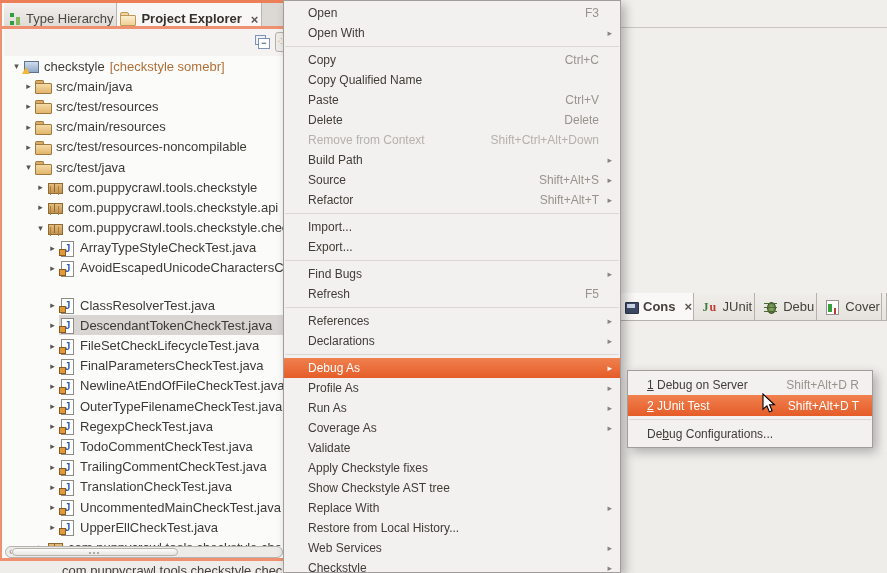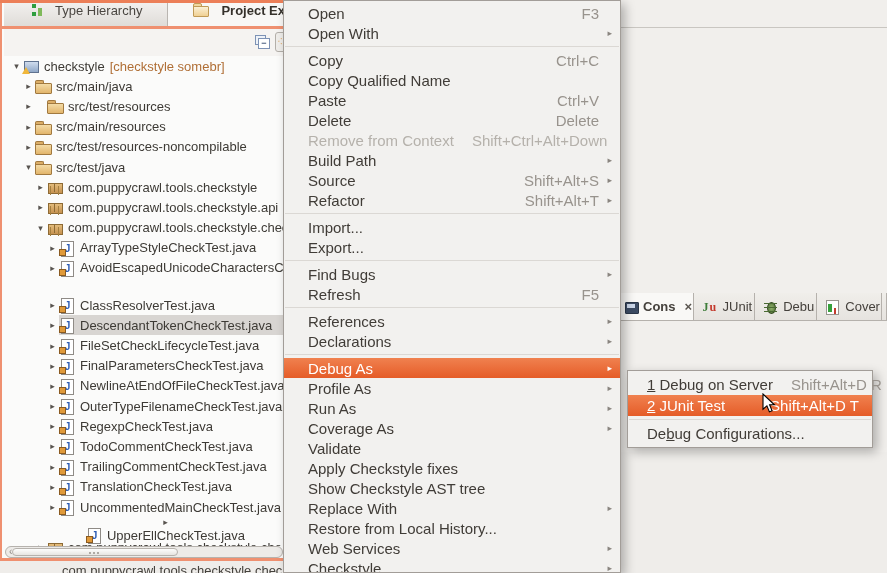--- a/index.html
+++ b/index.html
@@ -4,21 +4,21 @@
 <style>
   *{box-sizing:border-box;margin:0;padding:0}
   html,body{width:887px;height:573px}
   body{position:relative;overflow:hidden;background:#efedea;font-family:"Liberation Sans",sans-serif;cursor:default}
 
   
   .panel{position:absolute;left:0;top:0;width:285px;height:561px;background:#fbfbfa;
          border-left:2px solid #ef9070;border-right:2px solid #ef9070;border-bottom:3px solid #ef9070}
   .panel-topstrip{position:absolute;left:0;top:0;width:285px;height:3px;background:#ec7f58;z-index:2}
   .etabs{position:absolute;left:2px;top:3px;width:281px;height:23px;display:flex;background:#dcd9d5}
-  .etab{display:flex;align-items:flex-start;gap:12px;padding:0 25px;font-size:13px;color:#4a4641;
+  .etab{display:flex;align-items:flex-end;gap:5px;padding:0 3px;font-size:13px;color:#4a4641;
         background:linear-gradient(#f2f0ee,#dfdcd8);border-right:1px solid #b9b5b0;white-space:nowrap}
   .etab.active{background:#f8f7f5;font-weight:bold;color:#35312b}
   .tab-underline{position:absolute;left:0;top:26px;width:285px;height:3px;background:#ef9070;z-index:2}
   .etoolbar{position:absolute;left:2px;top:29px;width:281px;height:27px;background:#f5f3f1;
             display:flex;justify-content:flex-end;align-items:center;gap:7px;padding-right:14px}
   .viewmenu-partial{position:absolute;left:273px;top:32px;width:12px;height:20px;border:1px solid #b3afa9;
             border-radius:3px 0 0 3px;background:#efedea}
   .viewmenu-partial::before{content:"⁘";position:absolute;left:2px;top:2px;font-size:8px;color:#d98b2e}
 
   
@@ -100,21 +100,21 @@
   .btabs{position:absolute;left:0;top:293px;width:266px;height:28px;display:flex;align-items:stretch;
          border-bottom:1px solid #b5b1ac;background:#ebe9e5}
   .btab{display:flex;align-items:center;gap:5px;padding:0 8px;font-size:13px;color:#45413c;
         border-right:1px solid #b5b1ac;background:linear-gradient(#f0eeea,#e6e3df);white-space:nowrap;overflow:hidden}
   .btab.active{background:#f9f8f6;font-weight:bold}
   .btab.partial{width:5px;padding:0}
 
   
   .cmenu{position:absolute;left:283px;top:0;width:338px;height:573px;background:#f2f1ef;
          border:1px solid #a29d98;padding-top:2px;box-shadow:4px 4px 10px rgba(0,0,0,.28);z-index:5;overflow:hidden}
-  .mi{height:20px;display:flex;align-items:center;padding:0 8px 0 24px;font-size:15px;color:#403c37;white-space:nowrap}
+  .mi{height:20px;display:flex;align-items:center;padding:0 8px 0 24px;font-size:12px;color:#403c37;white-space:nowrap}
   .mlbl{white-space:pre}
   .msc{margin-left:auto;color:#98938d;padding-left:18px}
   .mar{width:13px;text-align:right;color:#8a8580;font-size:9px}
   .mar.has::before{content:"▸"}
   .mi.hl{background:linear-gradient(#f0814f,#e55c28);color:#fff}
   .mi.hl .msc,.mi.hl .mar{color:#fff}
   .mi.dis,.mi.dis .msc{color:#b5b1ab}
   .msep{height:1px;background:#dbd8d4;margin:3px 1px}
   .smenu{position:absolute;left:627px;top:370px;width:246px;background:#f2f1ef;border:1px solid #a29d98;
          padding:3px 0;box-shadow:4px 4px 10px rgba(0,0,0,.28);z-index:6}
@@ -196,21 +196,21 @@
 
       <div class="trow" style="padding-left: 18px;">
         <span class="arrow collapsed"></span>
         <span class="rowbody">
           <span class="ticn src-folder-icon"></span>
           <span class="tlabel">src/main/java</span>
 
         </span>
       </div>
 
-      <div class="trow" style="padding-left: 18px; gap: 12px;">
+      <div class="trow" style="padding-left: 18px;">
         <span class="arrow collapsed"></span>
         <span class="rowbody">
           <span class="ticn src-folder-icon"></span>
           <span class="tlabel">src/test/resources</span>
 
         </span>
       </div>
 
       <div class="trow" style="padding-left: 18px;">
         <span class="arrow collapsed"></span>
@@ -377,21 +377,21 @@
       <div class="trow" style="padding-left: 42px;">
         <span class="arrow collapsed"></span>
         <span class="rowbody">
           <span class="ticn java-file-icon"></span>
           <span class="tlabel">UncommentedMainCheckTest.java</span>
 
         </span>
       </div>
 
 
-      <div class="trow" style="padding-left: 42px; flex-direction: column;">
+      <div class="trow" style="padding-left: 42px;">
         <span class="arrow collapsed"></span>
         <span class="rowbody">
           <span class="ticn java-file-icon"></span>
           <span class="tlabel">UpperEllCheckTest.java</span>
 
         </span>
       </div>
 
       <div class="trow" style="padding-left: 30px;">
         <span class="arrow collapsed"></span>

